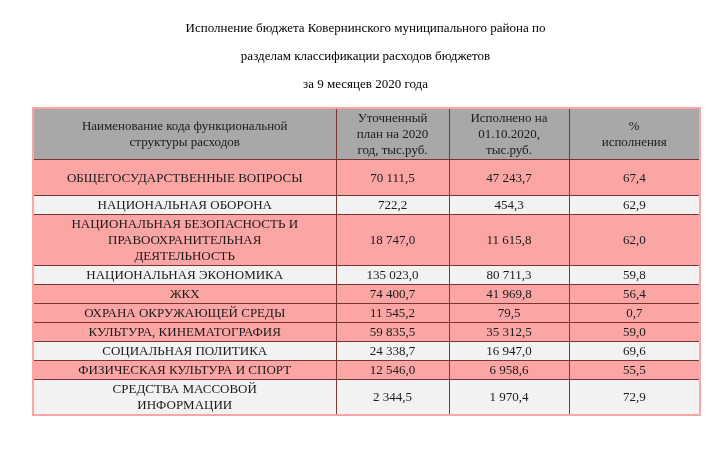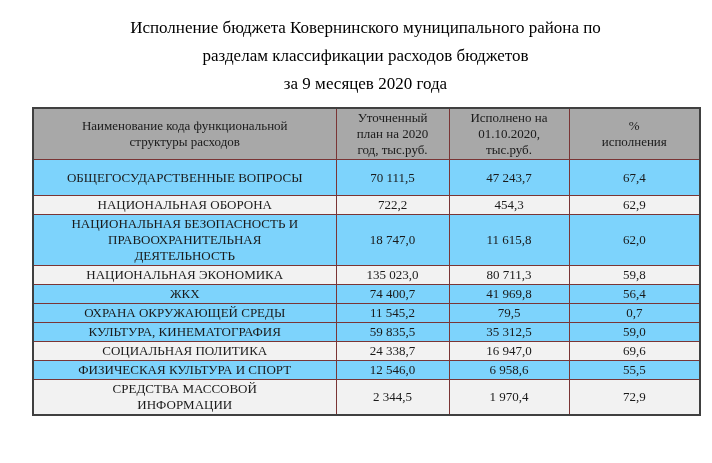--- a/index.html
+++ b/index.html
@@ -8,44 +8,44 @@
     background:#ffffff;
     font-family:"Liberation Serif","DejaVu Serif",serif;
     color:#1a1a1a;
     overflow:hidden;
   }
   .page{width:712px;height:463px;position:relative;}
   .title{
     margin:14px 22px 0 32px;
     width:667px;
     text-align:center;
-    font-size:17px;
+    font-size:13px;
     line-height:28px;
     color:#000;
   }
   table.budget{
     border-collapse:collapse;
     margin:9px 0 0 32px;
     table-layout:fixed;
     width:667px;
-    border:2px solid #404040;
+    border:2px solid #fca5a5;
   }
   table.budget td,table.budget th{
     border:1px solid #7a3535;
     font-size:13px;
     line-height:16px;
     text-align:center;
     vertical-align:middle;
     padding:1px 4px;
     white-space:pre-line;
     font-weight:normal;
     overflow:hidden;
   }
   tr.hdr{background:#a8a8a8;height:50px;}
-  tr.gray{background:#7dd3fc;margin-left:16px;}
+  tr.gray{background:#fca5a5;margin-left:16px;}
   tr.light{background:#f2f2f2;margin-top:14px;}
   tr.h-t1{height:36px;}
   tr.h-s{height:15px;}
   tr.h-t3{height:49px;font-family:Liberation Serif, serif;}
   tr.h-t2{height:34px;}
 </style>
 </head>
 <body>
 
 <div class="page">

